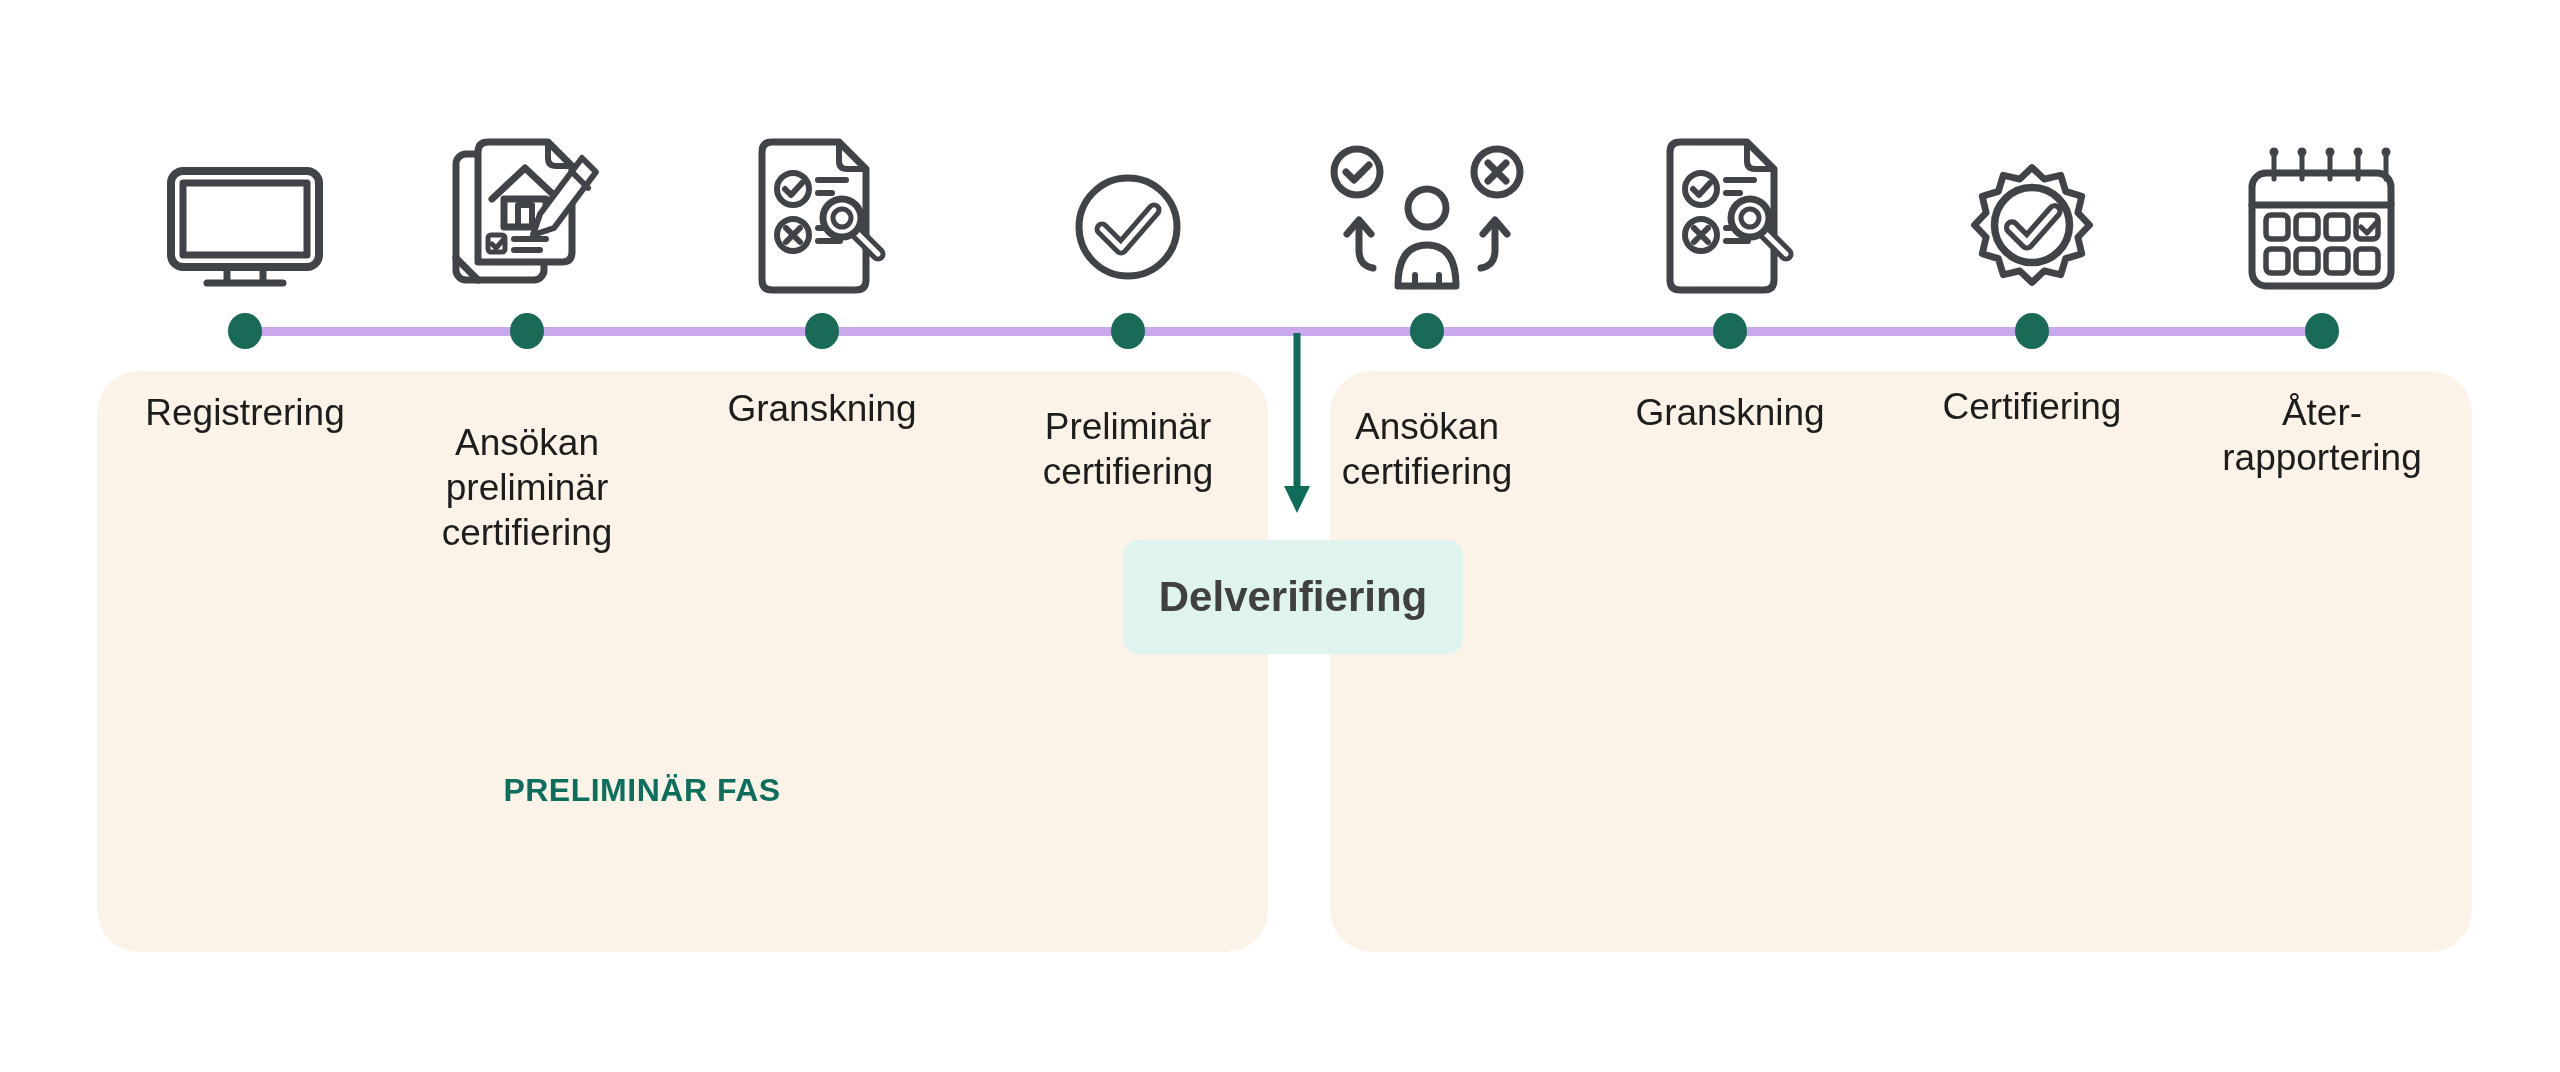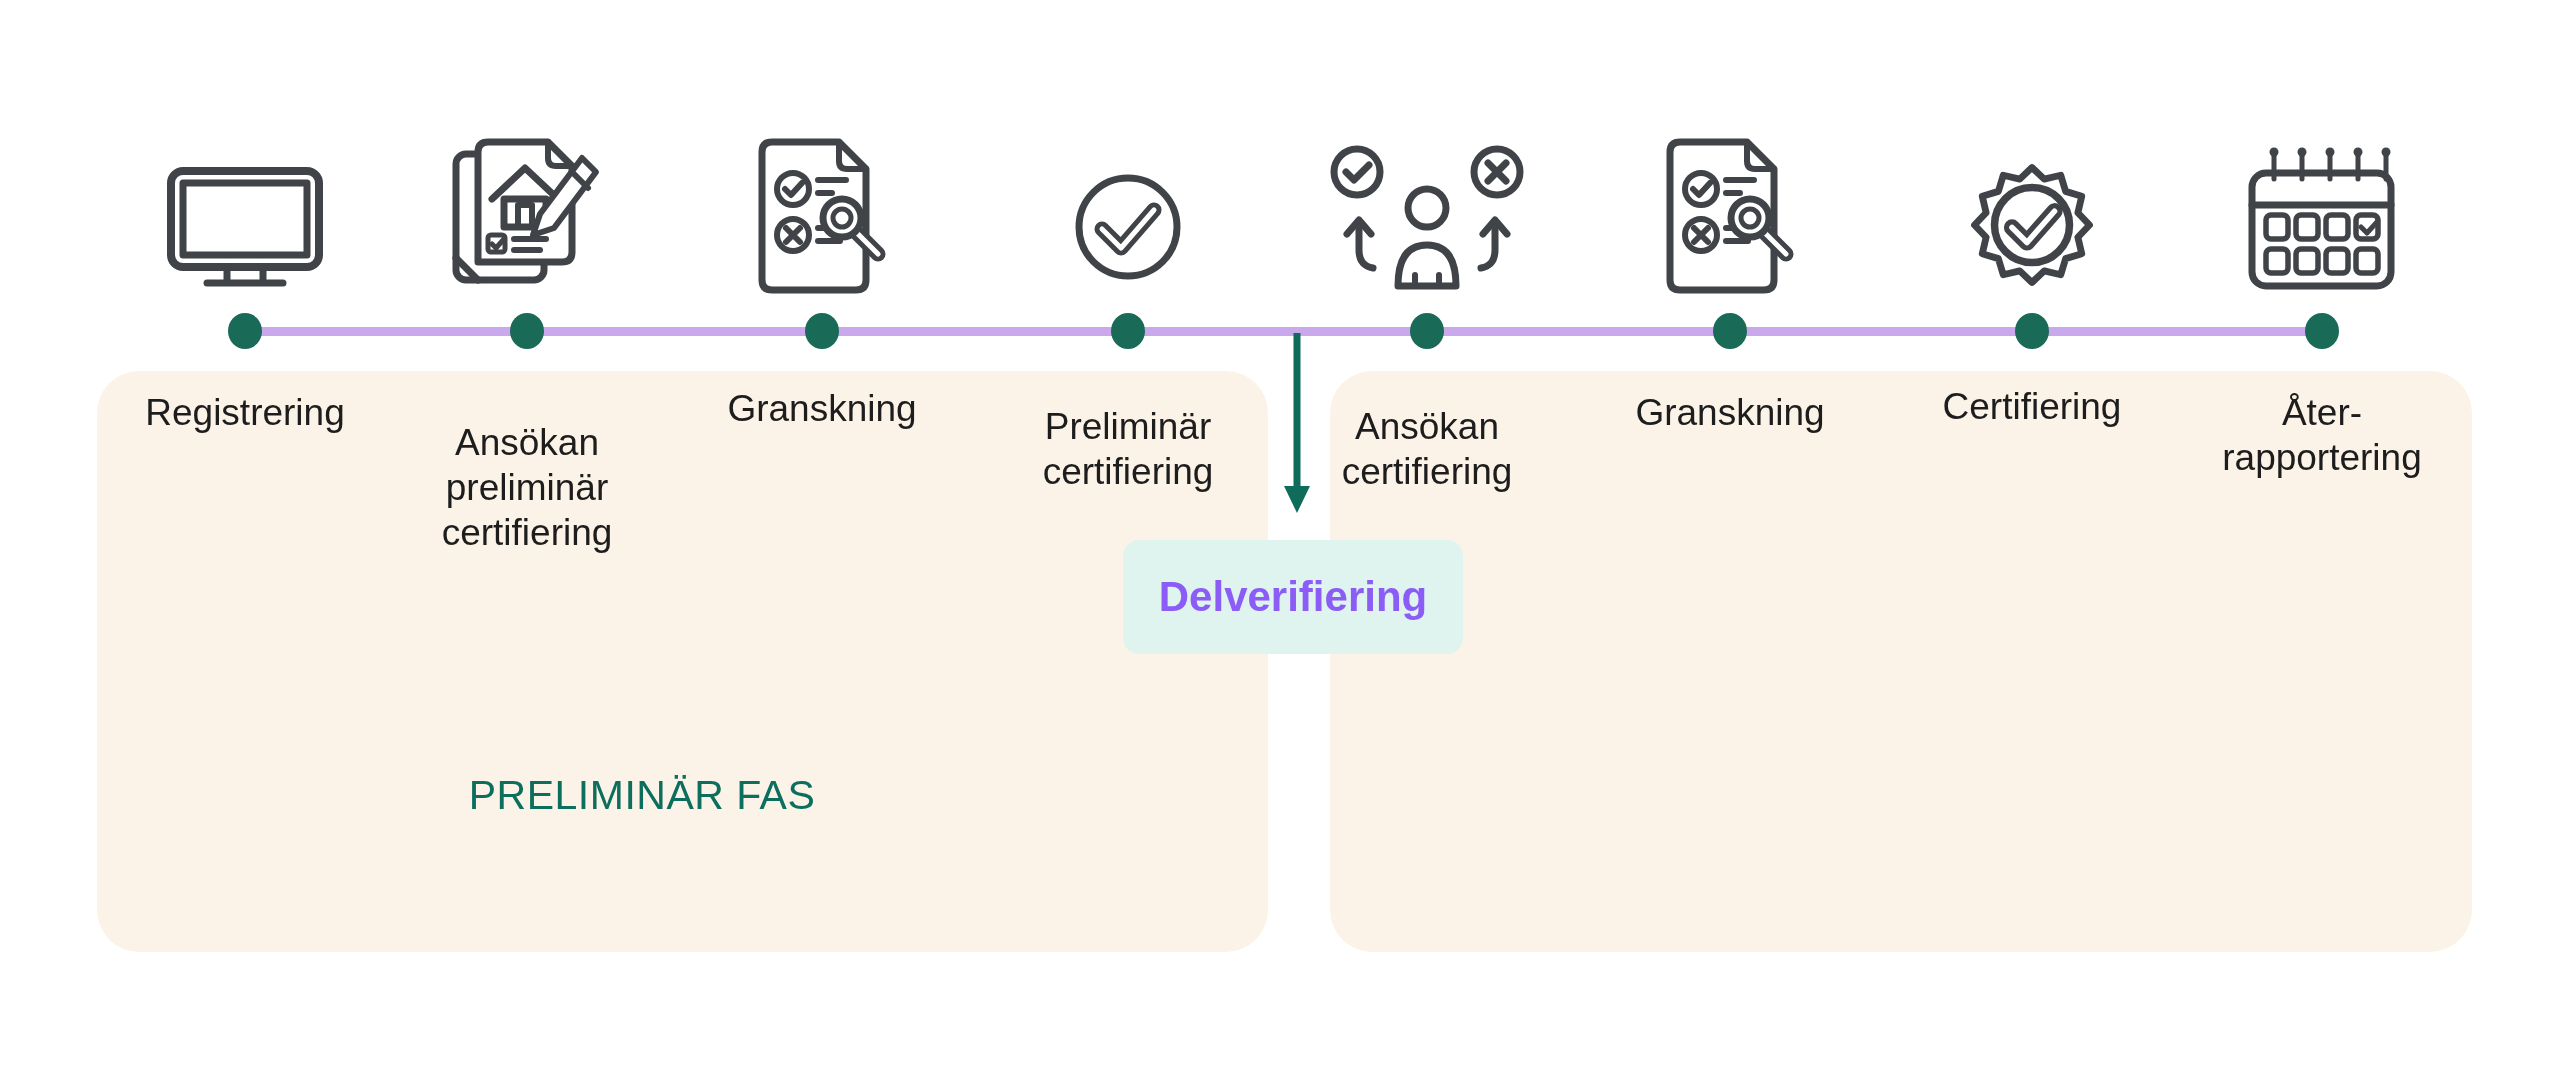--- a/index.html
+++ b/index.html
@@ -14,27 +14,27 @@
               background:#c9a9ec; border-radius:5px; z-index:3; }
 
   .dot { position:absolute; top:313px; width:34px; height:36px; border-radius:50%;
          background:#1a6a58; z-index:4; }
 
   .icon { position:absolute; color:#404347; z-index:2; }
 
   .step-label { position:absolute; width:256px; text-align:center; font-weight:normal;
                 font-size:37px; line-height:45px; color:#1d1d1d; z-index:2; }
 
-  .phase-label { position:absolute; transform:translateX(-50%); font-weight:normal;
-                 font-size:41px; letter-spacing:0.5px; color:#0c6e5d; white-space:nowrap; z-index:2; }
+  .phase-label { position:absolute; transform:translateX(-50%); font-weight:bold;
+                 font-size:32px; letter-spacing:0.5px; color:#0c6e5d; white-space:nowrap; z-index:2; }
 
   .callout { position:absolute; left:1123px; top:540px; width:340px; height:114px;
              background:#dff3ef; border-radius:16px; display:flex; align-items:center;
              justify-content:center; z-index:5; }
-  .callout span { font-weight:bold; font-size:42px; color:#8b5cf6; }
+  .callout span { font-weight:bold; font-size:42px; color:#404040; }
 
   .down-arrow { position:absolute; left:1282px; top:333px; z-index:4; color:#0f6b5a; }
 
   .defs { position:absolute; width:0; height:0; overflow:hidden; }
 </style>
 </head>
 <body>
 
 <div class="canvas">
 

